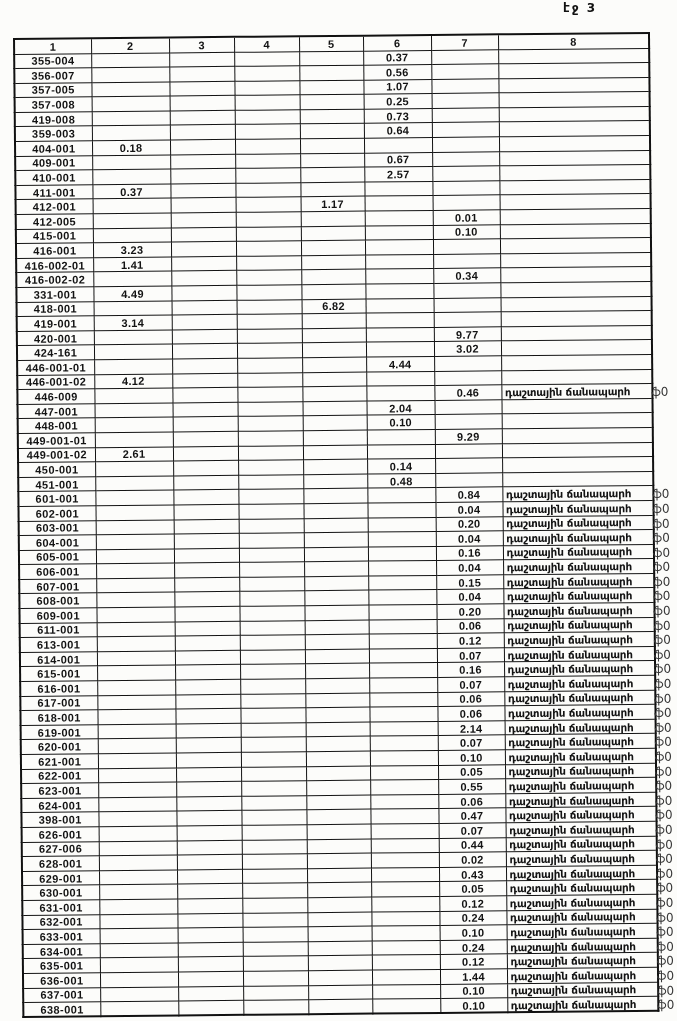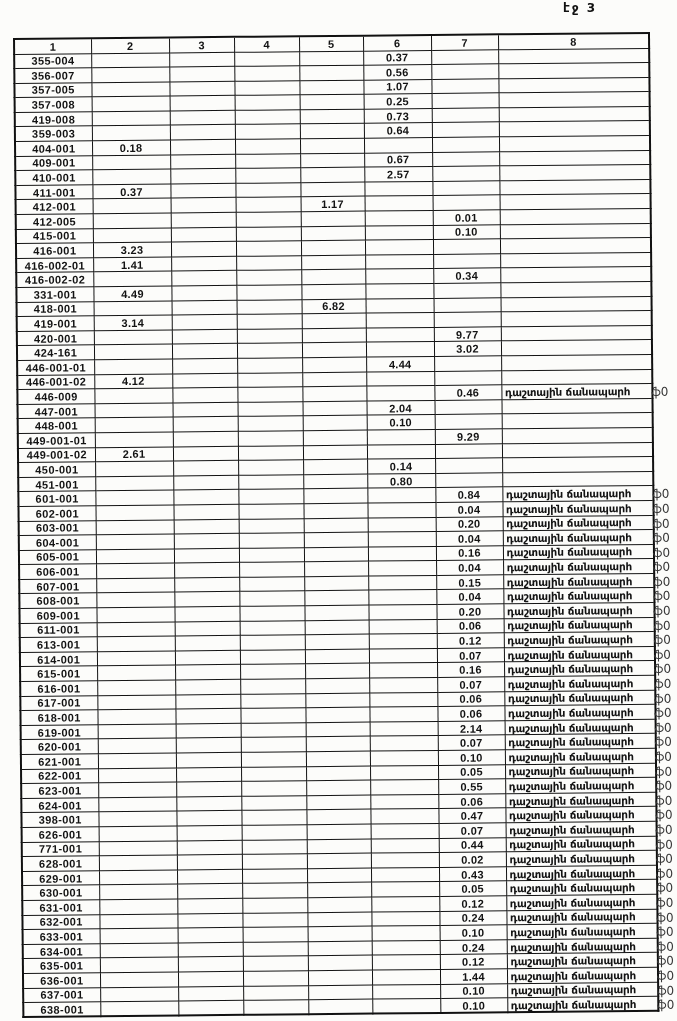--- a/index.html
+++ b/index.html
@@ -382,21 +382,21 @@
         <td class="val-cell">0.14</td>
         <td class="val-cell"></td>
         <td class="road-cell"></td>
       </tr>
       <tr>
         <td class="code-cell">451-001</td>
         <td class="val-cell"></td>
         <td class="val-cell"></td>
         <td class="val-cell"></td>
         <td class="val-cell"></td>
-        <td class="val-cell">0.80</td>
+        <td class="val-cell">0.48</td>
         <td class="val-cell"></td>
         <td class="road-cell"></td>
       </tr>
       <tr>
         <td class="code-cell">601-001</td>
         <td class="val-cell"></td>
         <td class="val-cell"></td>
         <td class="val-cell"></td>
         <td class="val-cell"></td>
         <td class="val-cell"></td>
@@ -627,21 +627,21 @@
         <td class="code-cell">626-001</td>
         <td class="val-cell"></td>
         <td class="val-cell"></td>
         <td class="val-cell"></td>
         <td class="val-cell"></td>
         <td class="val-cell"></td>
         <td class="val-cell">0.07</td>
         <td class="road-cell"><span>դաշտային ճանապարհ</span><span class="margin-mark">ֆ0</span></td>
       </tr>
       <tr>
-        <td class="code-cell">771-001</td>
+        <td class="code-cell">627-006</td>
         <td class="val-cell"></td>
         <td class="val-cell"></td>
         <td class="val-cell"></td>
         <td class="val-cell"></td>
         <td class="val-cell"></td>
         <td class="val-cell">0.44</td>
         <td class="road-cell"><span>դաշտային ճանապարհ</span><span class="margin-mark">ֆ0</span></td>
       </tr>
       <tr>
         <td class="code-cell">628-001</td>

